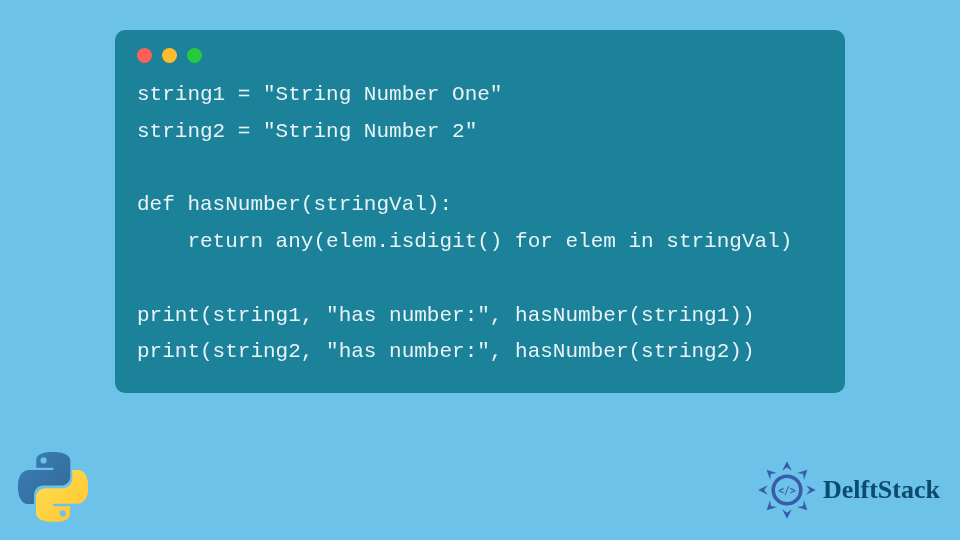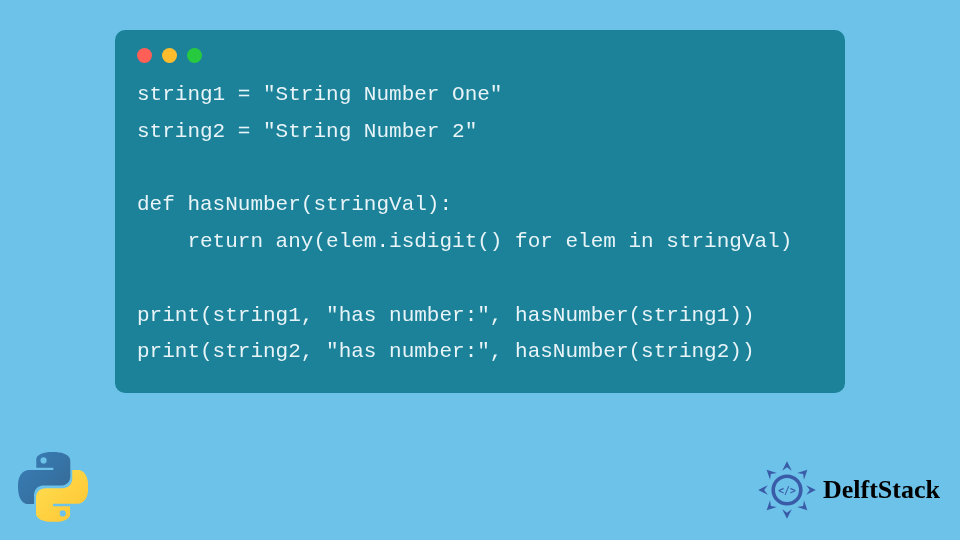--- a/index.html
+++ b/index.html
@@ -51,21 +51,21 @@
     position: absolute;
     right: 20px;
     bottom: 20px;
     display: flex;
     align-items: center;
     gap: 6px;
   }
   .delft-text {
     font-family: Georgia, serif;
     font-size: 26px;
-    color: #000000;
+    color: #0c4a6e;
     font-weight: 600;
   }
   .delft-emblem {
     width: 60px;
     height: 60px;
   }
 </style>
 </head>
 <body>
 

